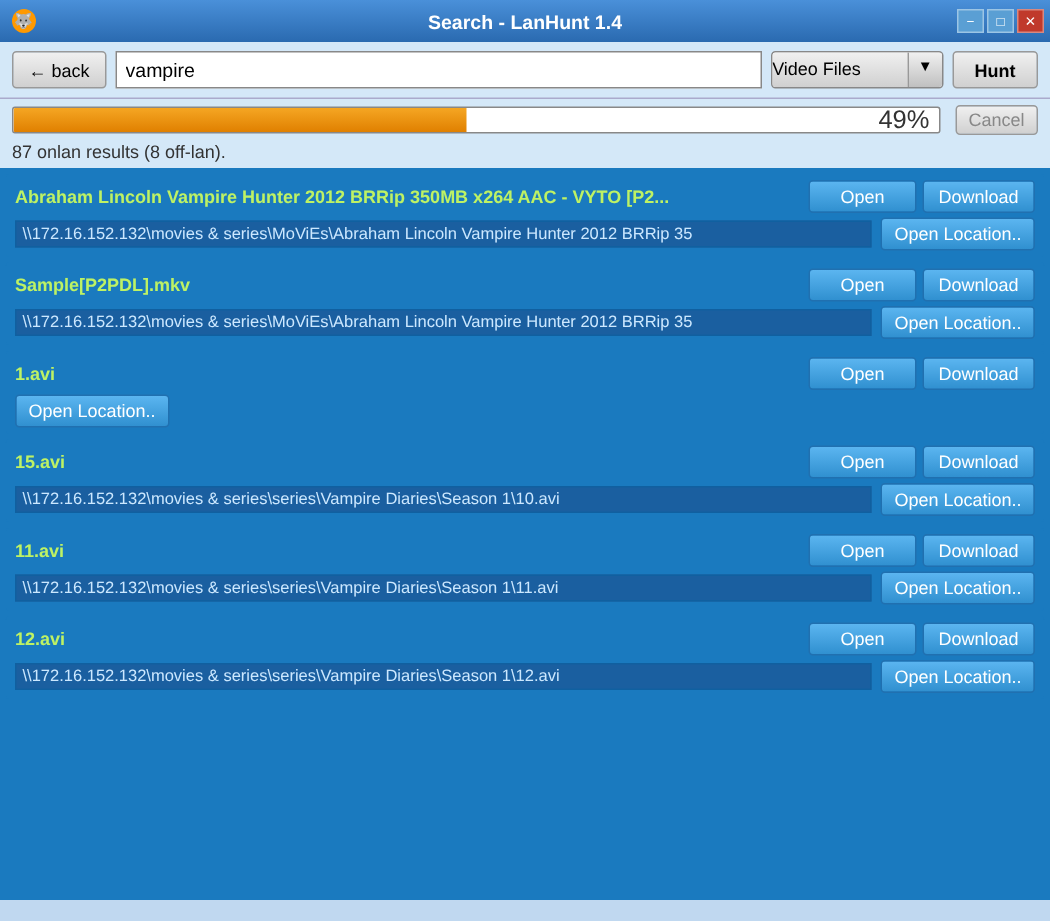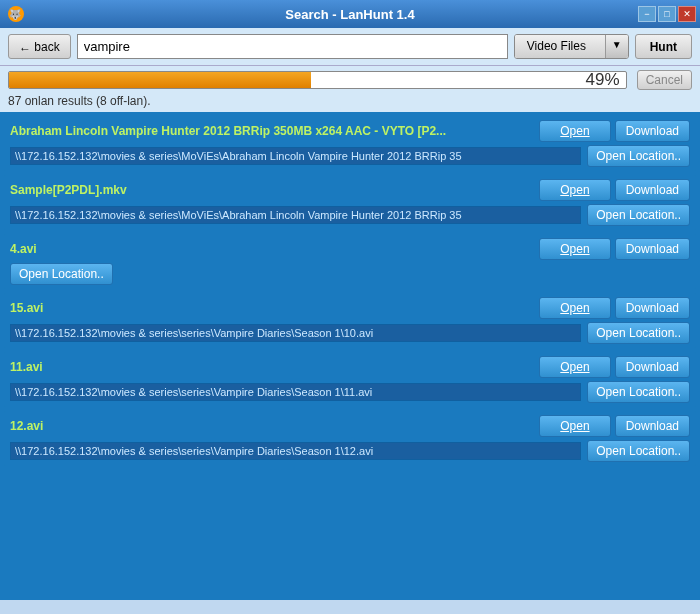--- a/index.html
+++ b/index.html
@@ -83,21 +83,21 @@
     .filetype-select-wrapper {
       display: flex;
       border: 1px solid #888;
       border-radius: 3px;
       overflow: hidden;
       background: white;
     }
     .filetype-select {
       background: linear-gradient(to bottom, #f0f0f0, #d0d0d0);
       border: none;
-      padding: 4px 12px;
+      padding: 4px 0;
       font-size: 12px;
       cursor: pointer;
       min-width: 90px;
     }
     .filetype-dropdown {
       background: linear-gradient(to bottom, #f0f0f0, #c0c0c0);
       border-left: 1px solid #999;
       padding: 4px 6px;
       cursor: pointer;
       font-size: 10px;
@@ -193,21 +193,20 @@
     }
     .btn-open {
       background: linear-gradient(to bottom, #5bb5f0, #3090d0);
       border: 1px solid #2070b0;
       border-radius: 3px;
       padding: 3px 20px;
       color: white;
       cursor: pointer;
       font-size: 12px;
       min-width: 60px;
-      text-decoration: underline;
     }
     .btn-download {
       background: linear-gradient(to bottom, #5bb5f0, #3090d0);
       border: 1px solid #2070b0;
       border-radius: 3px;
       padding: 3px 10px;
       color: white;
       cursor: pointer;
       font-size: 12px;
       min-width: 70px;
@@ -297,21 +296,21 @@
         <button class="btn-download">Download</button>
       </div>
     </div>
     <div class="result-row2">
       <span class="result-path">\\172.16.152.132\movies &amp; series\MoViEs\Abraham Lincoln Vampire Hunter 2012 BRRip 35</span>
       <button class="btn-open-location">Open Location..</button>
     </div>
   </div>
     <div class="result-item">
     <div class="result-row1">
-      <span class="result-filename">4.avi</span>
+      <span class="result-filename">1.avi</span>
       <div class="result-actions">
         <button class="btn-open">Open</button>
         <button class="btn-download">Download</button>
       </div>
     </div>
     <div class="result-row2">
       <button class="btn-open-location">Open Location..</button>
     </div>
   </div>
     <div class="result-item">

